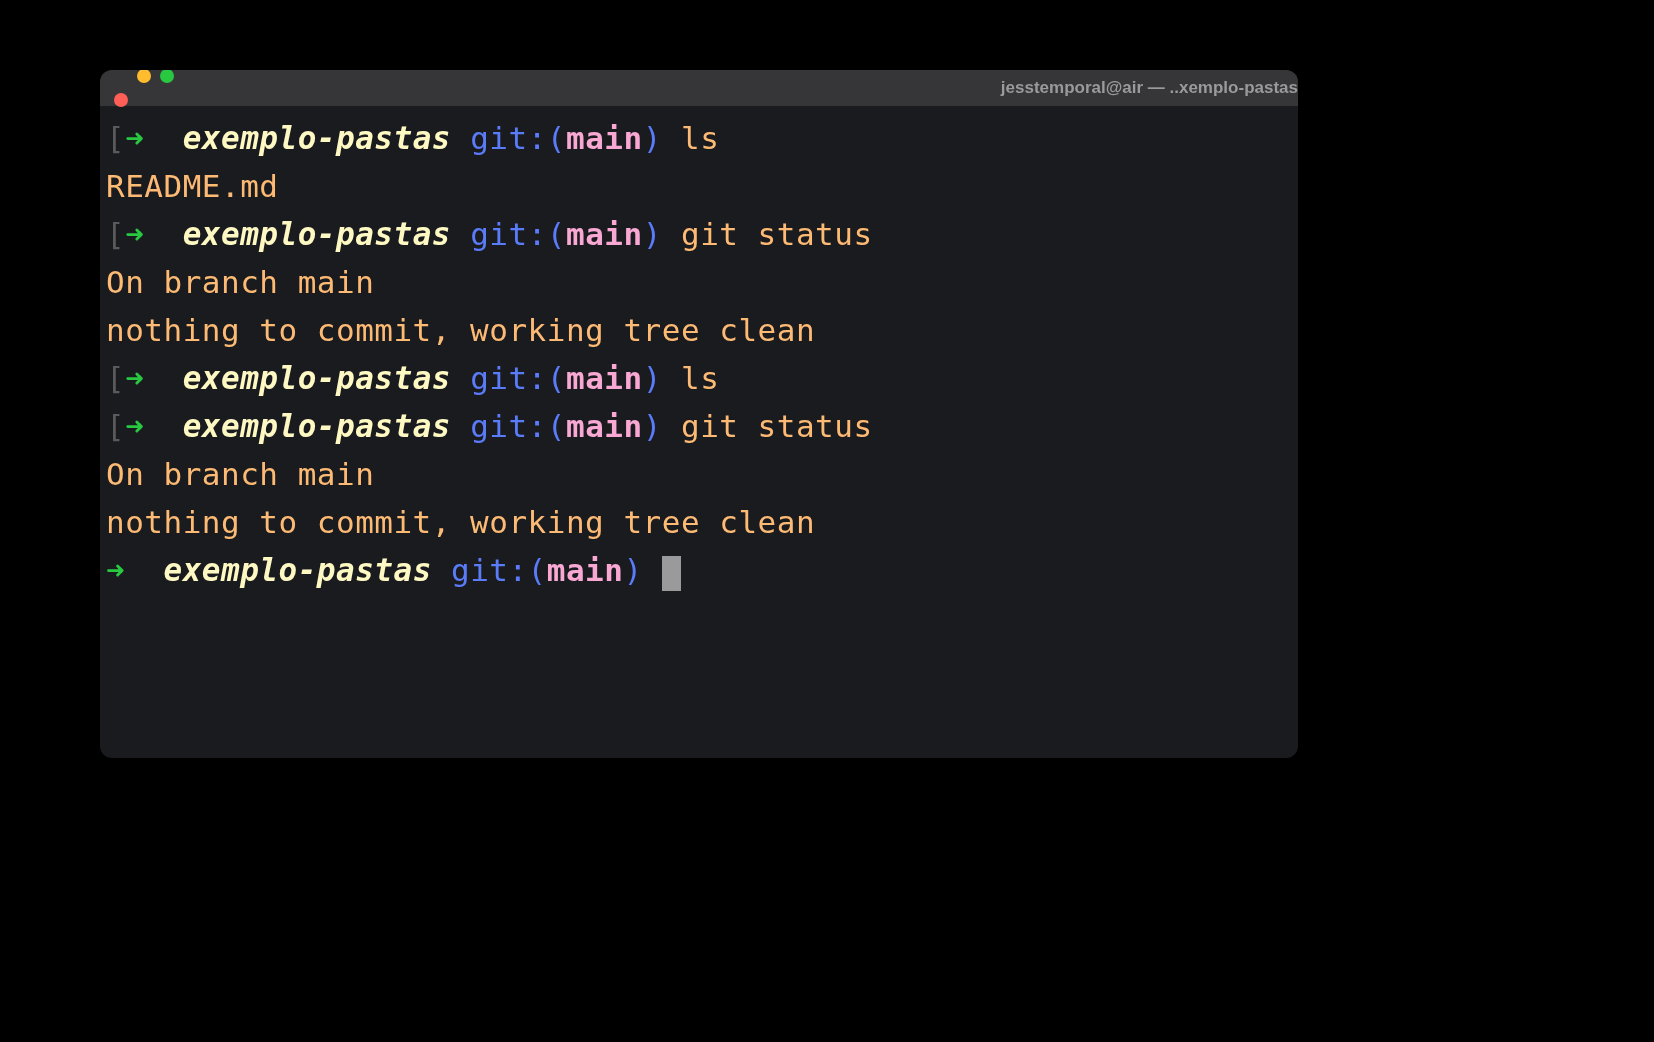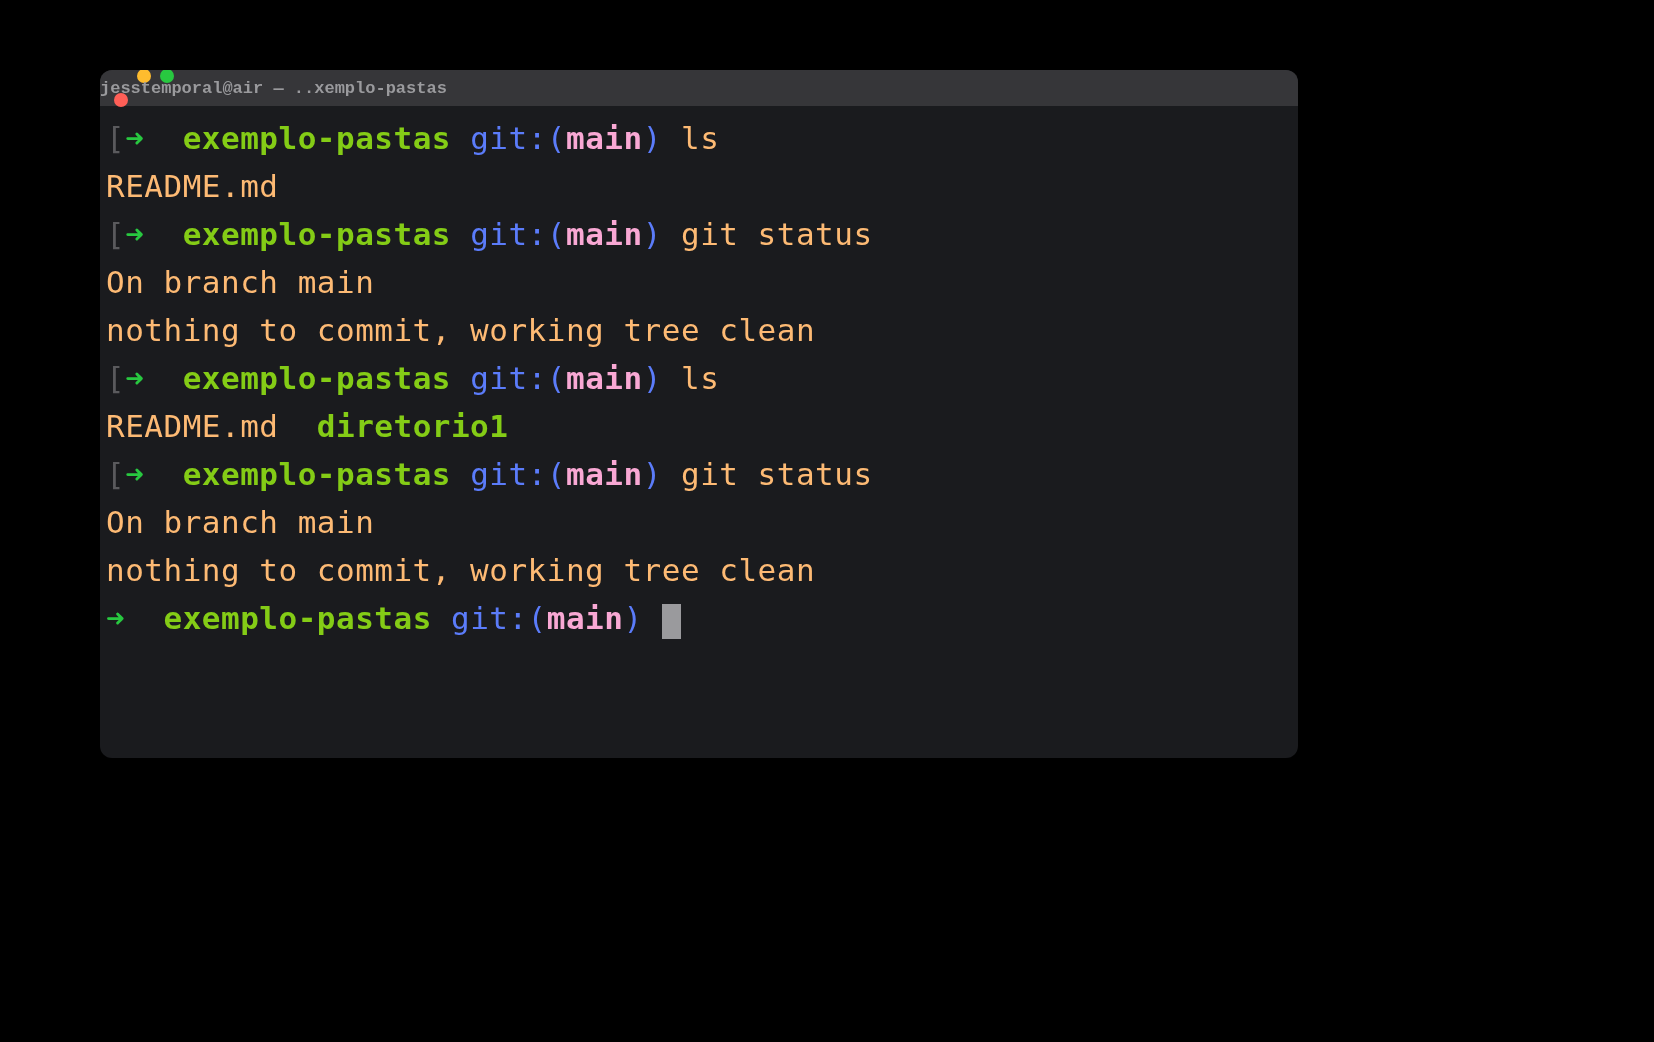--- a/index.html
+++ b/index.html
@@ -44,40 +44,40 @@
       height: 14px;
       border-radius: 50%;
     }
     .light.red { background: #ff5f57; }
     .light.yellow { background: #febc2e; }
     .light.green { background: #28c840; }
     .title {
       position: absolute;
       left: 0;
       right: 0;
-      text-align: left;
+      text-align: right;
       color: #9a9a9d;
       font-size: 17px;
       font-weight: 600;
-      font-family: Liberation Mono, monospace;
+      font-family: Liberation Sans, sans-serif;
     }
     .terminal-body {
       padding: 8px 6px;
       font-size: 31px;
       line-height: 1.55;
       color: #f0f0f0;
       font-weight: 500;
       letter-spacing: 0.5px;
     }
     .line {
       white-space: pre;
       font-family: "SF Mono", "Menlo", "Monaco", "Consolas", monospace;
     }
     .arrow { color: #28c840; font-weight: bold; }
-    .cyan { color: #84cc16; font-weight: bold; }
+    .cyan { color: #fef9c3; font-weight: bold; font-style: italic; }
     .blue { color: #5b7cfa; font-weight: normal; }
     .red { color: #f9a8d4; font-weight: bold; margin-top: 24px; }
     .white { color: #fdba74; }
     .bracket { color: #5a5a5d; }
     .cursor {
       display: inline-block;
       width: 19px;
       height: 35px;
       background: #9a9a9d;
       vertical-align: text-bottom;
@@ -103,21 +103,20 @@
     <div class="line white">README.md</div>
 
     <div class="line"><span class="bracket">[</span><span class="arrow">➜</span><span>  </span><span class="cyan">exemplo-pastas</span><span> </span><span class="blue">git:(</span><span class="red">main</span><span class="blue">)</span><span> </span><span class="white">git status</span></div>
 
     <div class="line white">On branch main</div>
     <div class="line white">nothing to commit, working tree clean</div>
 
 
     <div class="line"><span class="bracket">[</span><span class="arrow">➜</span><span>  </span><span class="cyan">exemplo-pastas</span><span> </span><span class="blue">git:(</span><span class="red">main</span><span class="blue">)</span><span> </span><span class="white">ls</span></div>
 
-    <div class="line"><span class="white">README.md  </span><span class="cyan">diretorio1</span></div>
 
     <div class="line"><span class="bracket">[</span><span class="arrow">➜</span><span>  </span><span class="cyan">exemplo-pastas</span><span> </span><span class="blue">git:(</span><span class="red">main</span><span class="blue">)</span><span> </span><span class="white">git status</span></div>
 
     <div class="line white">On branch main</div>
     <div class="line white">nothing to commit, working tree clean</div>
 
     <div class="line"><span class="arrow">➜</span><span>  </span><span class="cyan">exemplo-pastas</span><span> </span><span class="blue">git:(</span><span class="red">main</span><span class="blue">)</span><span> </span><span class="cursor"></span></div>
 
   </div>
 </div>

